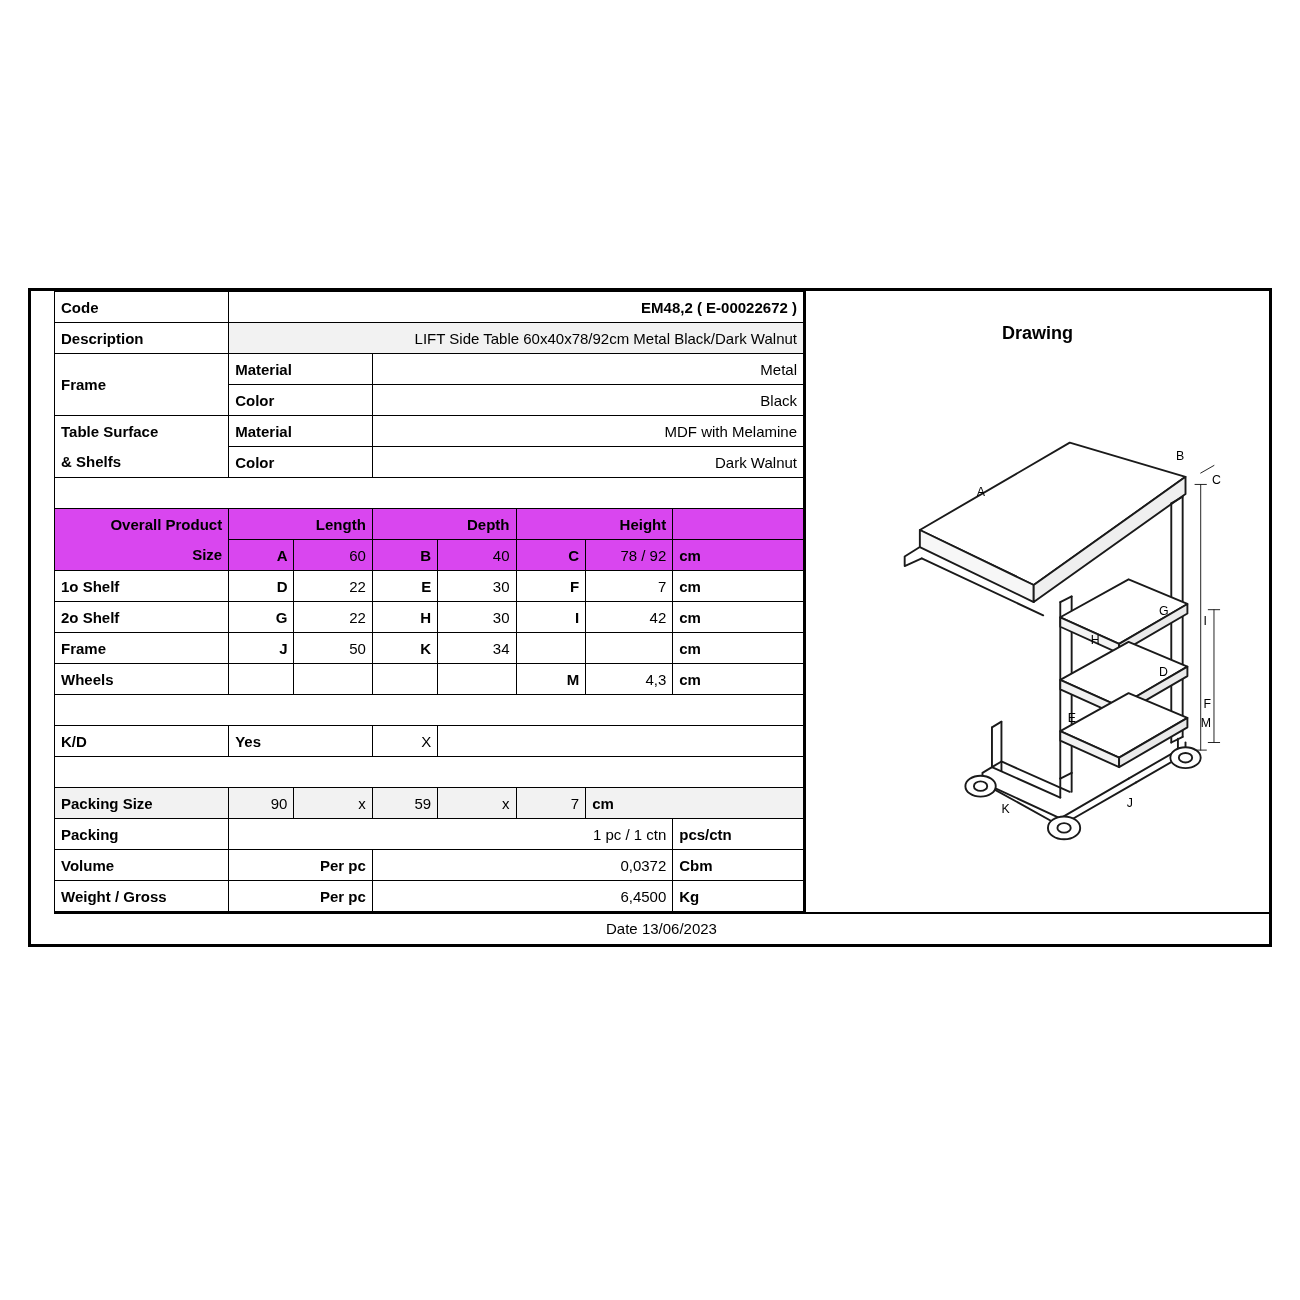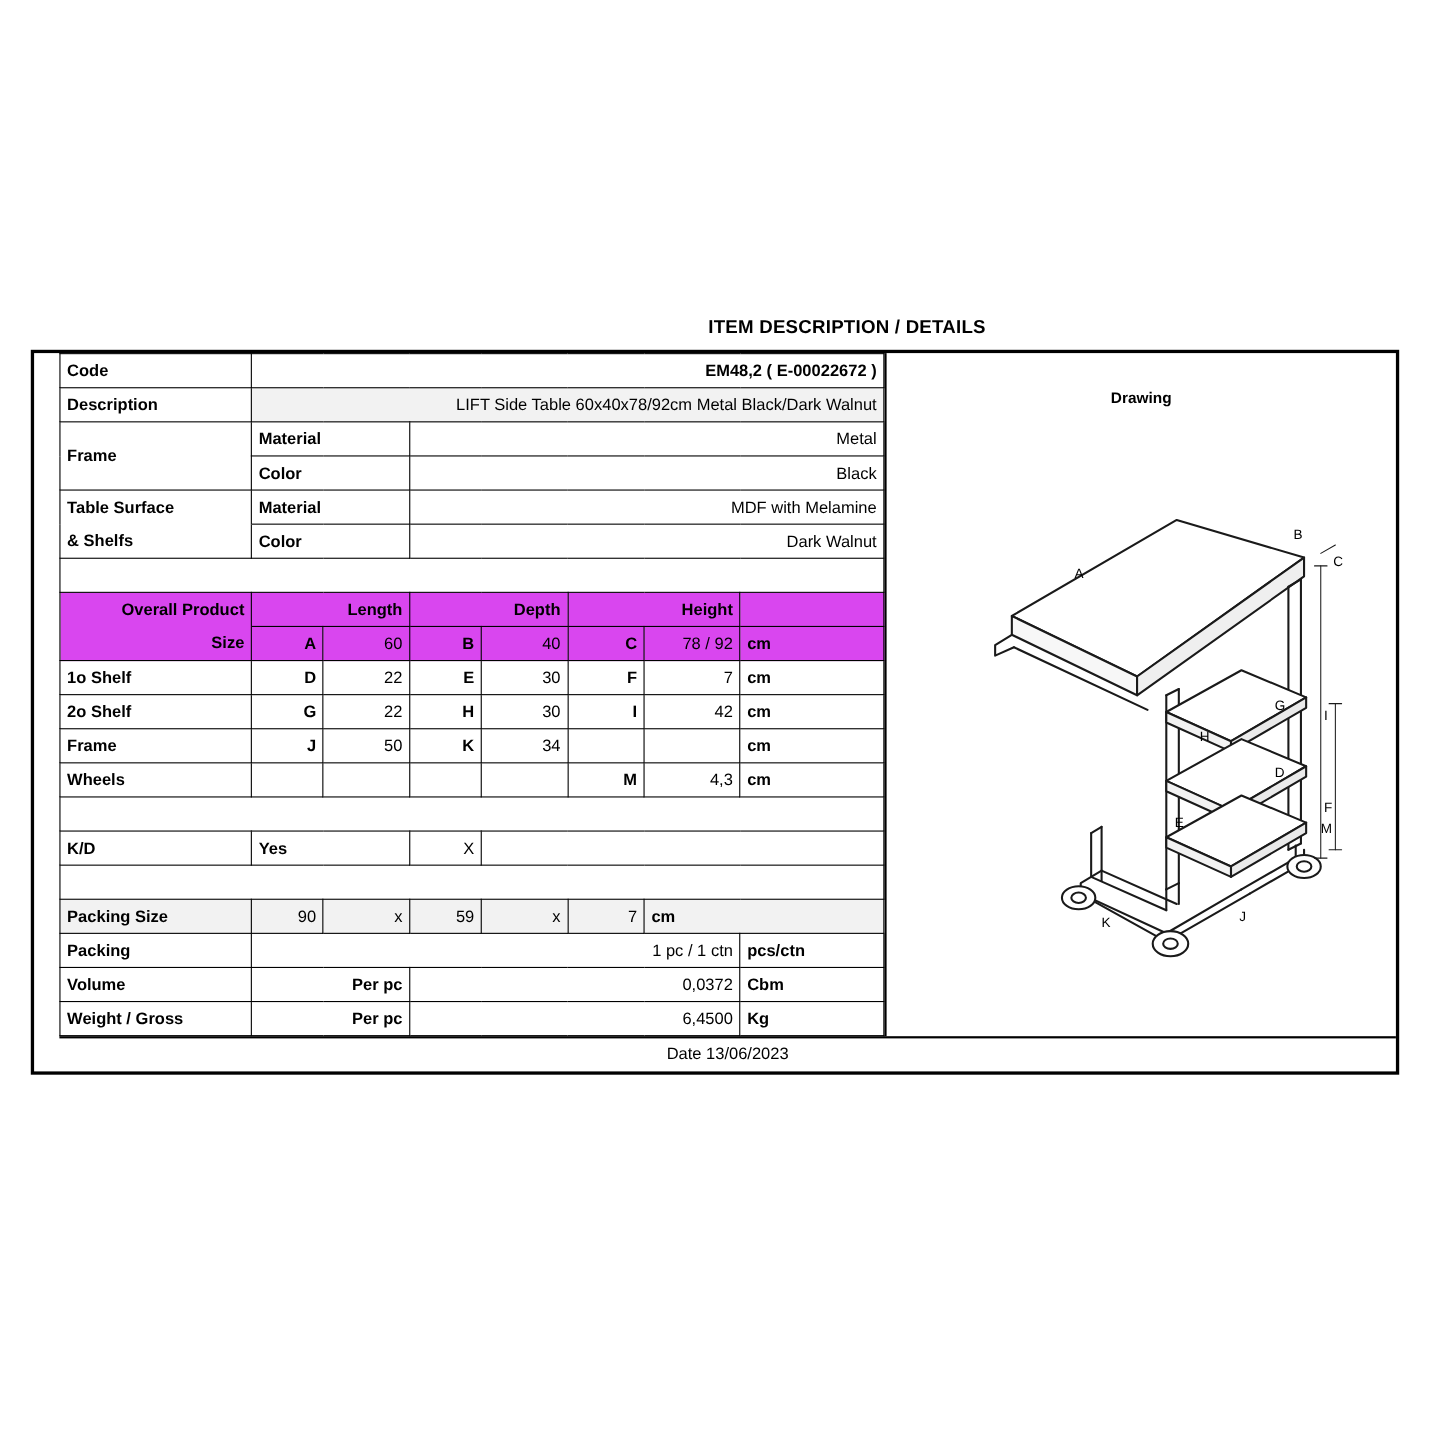--- a/index.html
+++ b/index.html
@@ -66,21 +66,21 @@
     font-size: 16px;
   }
   td.ctr { text-align: right; }
   td.b { font-weight: bold; }
   .notop { border-top: none !important; }
   .nobot { border-bottom: none !important; }
   .yellow { background: #d946ef; }
   .grey { background: #f2f2f2; }
   .drawing-title {
     font-weight: bold;
-    font-size: 14px;
+    font-size: 18px;
     text-align: center;
     padding-top: 32px;
   }
   .drawing-wrap {
     position: absolute;
     top: 60px;
     left: 0;
     right: 0;
     bottom: 0;
   }
@@ -97,21 +97,20 @@
     border-right: 1px solid #000;
     border-top: none;
     border-bottom: none;
   }
 </style>
 </head>
 <body>
 
 <div class="sheet">
 
-  <div class="sheet-title">ITEM DESCRIPTION / DETAILS</div>
 
   <div class="frame">
     <div class="body-row">
 
       <div class="left-col">
         <table class="spec">
           <colgroup>
             <col style="width:160px">
             <col style="width:60px">
             <col style="width:72px">

